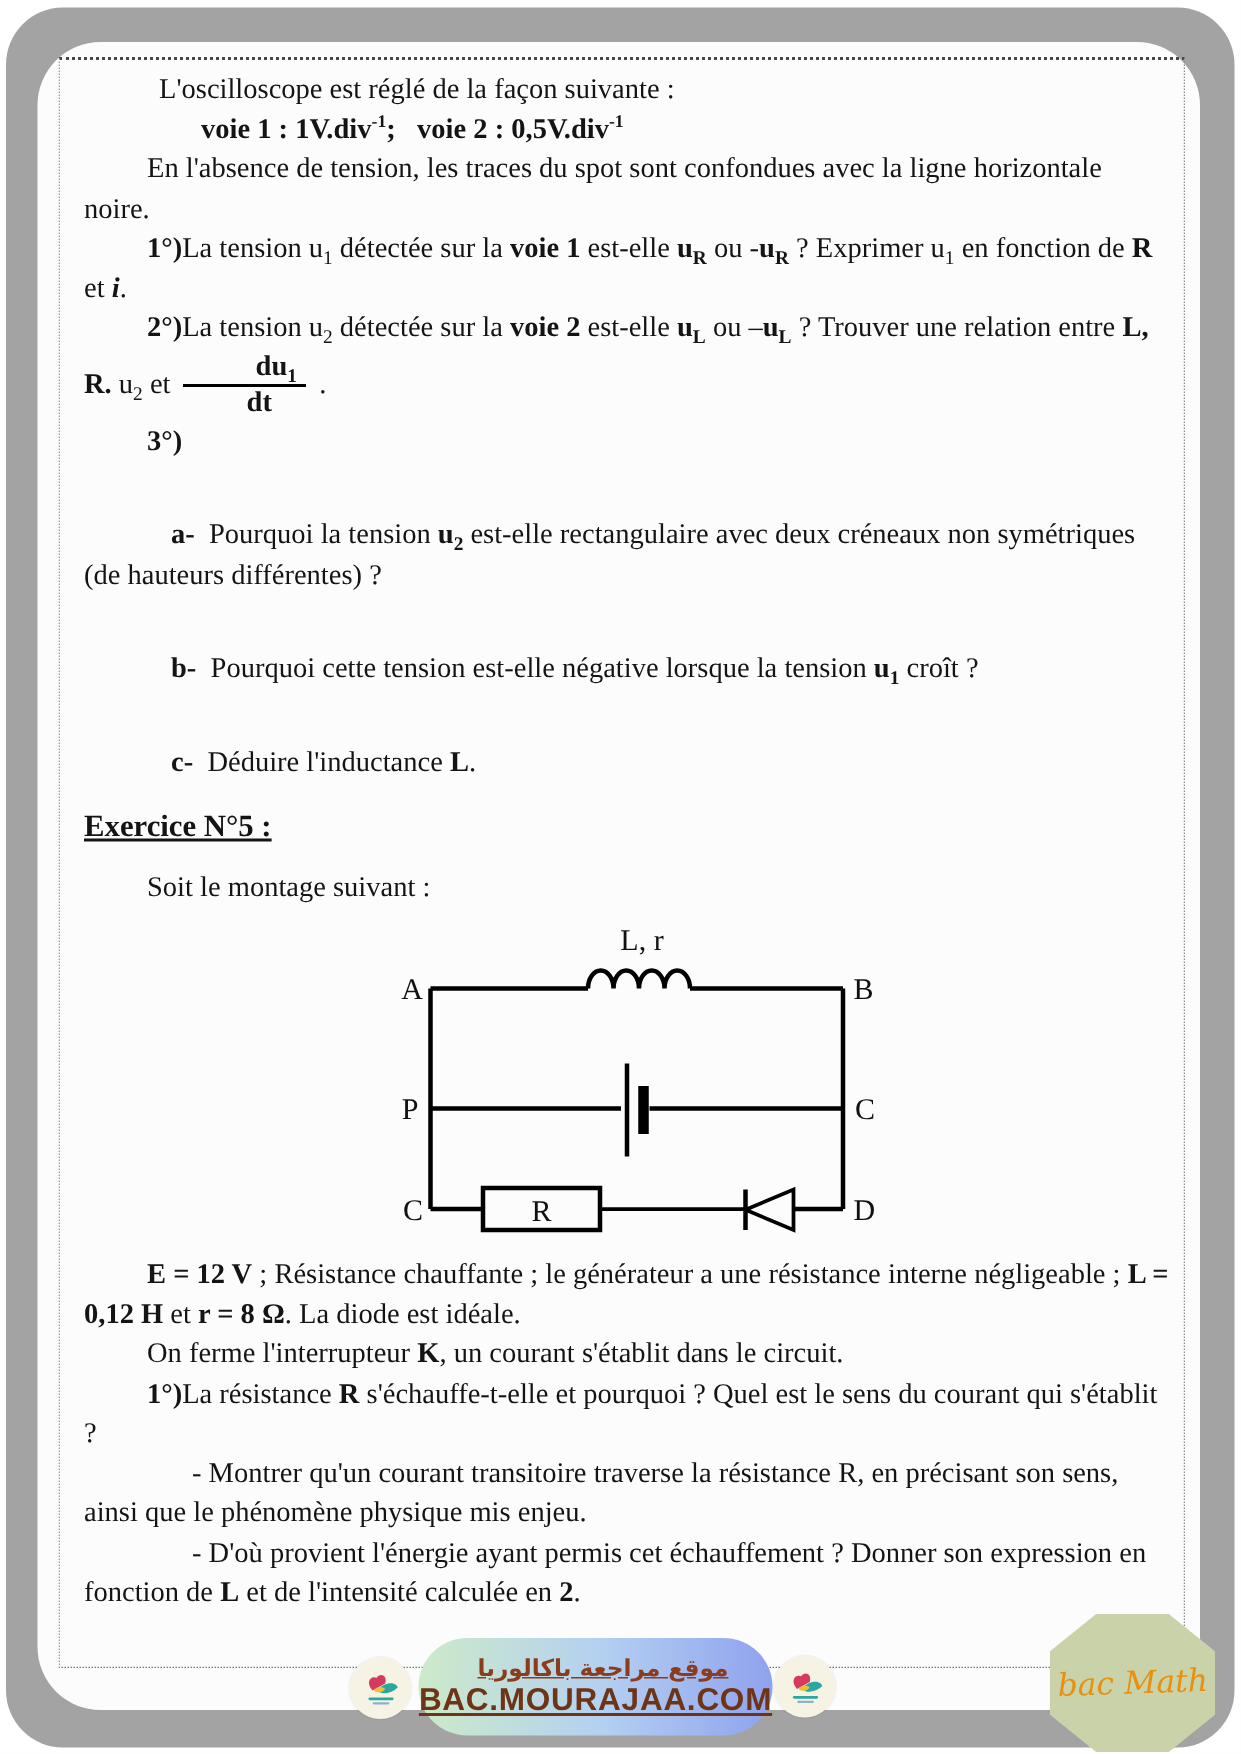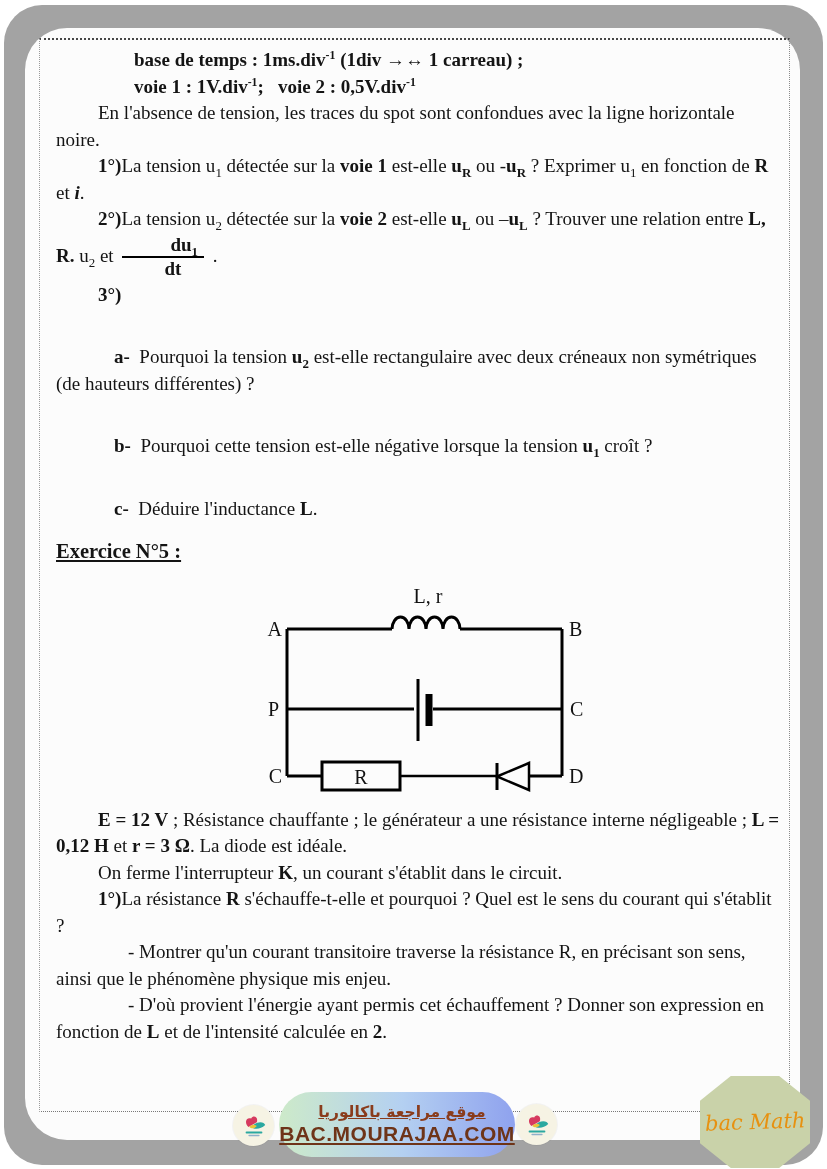--- a/index.html
+++ b/index.html
@@ -88,33 +88,34 @@
     font-size:21px;color:#e79110;transform:rotate(-2deg);
   }
 </style>
 </head>
 <body>
 
 <div class="viewer">
   <div class="paper">
     <div class="scan">
       <div id="text-top">
-          <p class="ind2"><span class="b">base de temps : 1ms.div</span><span class="b sup">-1</span><span class="b"> (1div →↔ 1 carreau) ;</span></p>
+          <p class="ind1"><span>L'oscilloscope est réglé de la façon suivante :</span></p>
           <p class="ind2"><span class="b">voie 1 : 1V.div</span><span class="b sup">-1</span><span class="b">;&nbsp;&nbsp; voie 2 : 0,5V.div</span><span class="b sup">-1</span></p>
           <p><span>En l'absence de tension, les traces du spot sont confondues avec la ligne horizontale noire.</span></p>
           <p><span class="b">1°)</span><span>La tension u</span><span class="sub">1</span><span> détectée sur la </span><span class="b">voie 1</span><span> est-elle </span><span class="b">u</span><span class="b sub">R</span><span> ou -</span><span class="b">u</span><span class="b sub">R</span><span> ? Exprimer u</span><span class="sub">1</span><span> en fonction de </span><span class="b">R</span><span> et </span><span class="b i">i</span><span>.</span></p>
           <p><span class="b">2°)</span><span>La tension u</span><span class="sub">2</span><span> détectée sur la </span><span class="b">voie 2</span><span> est-elle </span><span class="b">u</span><span class="b sub">L</span><span> ou –</span><span class="b">u</span><span class="b sub">L</span><span> ? Trouver une relation entre </span><span class="b">L, R.</span><span> u</span><span class="sub">2</span><span> et </span><span class="frac">
               <span class="fnum">du<span class="sub">1</span></span>
               <span class="fden">dt</span>
             </span><span> .</span></p>
           <p><span class="b">3°)</span></p>
           <p class="ind-a"><span class="b">a-</span><span>&nbsp; Pourquoi la tension </span><span class="b">u</span><span class="b sub">2</span><span> est-elle rectangulaire avec deux créneaux non symétriques (de hauteurs différentes) ?</span></p>
           <p class="ind-a"><span class="b">b-</span><span>&nbsp; Pourquoi cette tension est-elle négative lorsque la tension </span><span class="b">u</span><span class="b sub">1</span><span> croît ?</span></p>
           <p class="ind-a"><span class="b">c-</span><span>&nbsp; Déduire l'inductance </span><span class="b">L</span><span>.</span></p>
           <p class="heading"><span>Exercice N°5 :</span></p>
+          <p class="mt1"><span>Soit le montage suivant :</span></p>
         </div>
 
       <div class="circuit">
         <svg width="345" height="222" viewBox="0 0 345 222">
 
           <path class="cw" stroke-width="3" d="M35,50 H140"></path>
           <path class="cw" stroke-width="3" d="M140,50 a8.5,12 0 0 1 17,0 a8.5,12 0 0 1 17,0 a8.5,12 0 0 1 17,0 a8.5,12 0 0 1 17,0"></path>
           <path class="cw" stroke-width="3" d="M208,50 H310"></path>
           <path class="cw" stroke-width="3" d="M35,50 V197"></path>
           <path class="cw" stroke-width="3" d="M310,50 V197"></path>
@@ -136,21 +137,21 @@
           <text class="clabel" x="30" y="57" text-anchor="end">A</text>
           <text class="clabel" x="317" y="57" text-anchor="start">B</text>
           <text class="clabel" x="27" y="137" text-anchor="end">P</text>
           <text class="clabel" x="318" y="137" text-anchor="start">C</text>
           <text class="clabel" x="30" y="204" text-anchor="end">C</text>
           <text class="clabel" x="317" y="204" text-anchor="start">D</text>
         </svg>
       </div>
 
       <div id="text-bottom">
-          <p><span class="b">E = 12 V</span><span> ; Résistance chauffante ; le générateur a une résistance interne négligeable ; </span><span class="b">L = 0,12 H</span><span> et </span><span class="b">r = 3 Ω</span><span>. La diode est idéale.</span></p>
+          <p><span class="b">E = 12 V</span><span> ; Résistance chauffante ; le générateur a une résistance interne négligeable ; </span><span class="b">L = 0,12 H</span><span> et </span><span class="b">r = 8 Ω</span><span>. La diode est idéale.</span></p>
           <p><span>On ferme l'interrupteur </span><span class="b">K</span><span>, un courant s'établit dans le circuit.</span></p>
           <p><span class="b">1°)</span><span>La résistance </span><span class="b">R</span><span> s'échauffe-t-elle et pourquoi ? Quel est le sens du courant qui s'établit ?</span></p>
           <p class="ind-dash"><span>- Montrer qu'un courant transitoire traverse la résistance R, en précisant son sens, ainsi que le phénomène physique mis enjeu.</span></p>
           <p class="ind-dash"><span>- D'où provient l'énergie ayant permis cet échauffement ? Donner son expression en fonction de </span><span class="b">L</span><span> et de l'intensité calculée en </span><span class="b">2</span><span>.</span></p>
         </div>
     </div>
   </div>
 
   <div class="banner">
     <div class="arabic">موقع مراجعة  باكالوريا</div>

